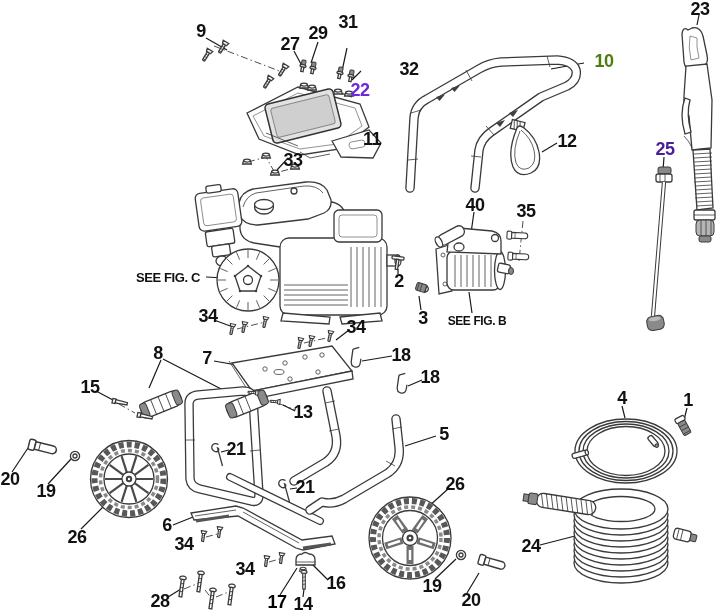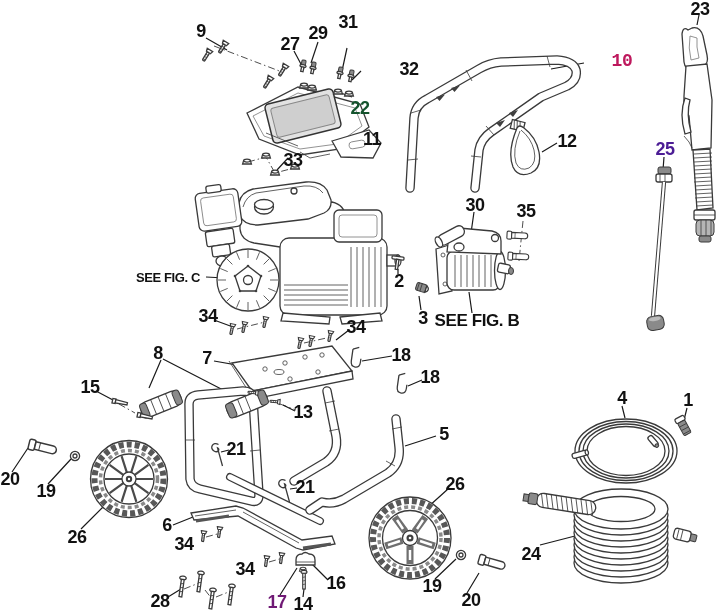--- a/index.html
+++ b/index.html
@@ -423,54 +423,54 @@
     </g>
   </g>
 </svg>
 
 <div class="labels-layer">
       <div class="plabel" style="left: 201px; top: 31px; color: rgb(17, 17, 17);">9</div>
       <div class="plabel" style="left: 290px; top: 44px; color: rgb(17, 17, 17);">27</div>
       <div class="plabel" style="left: 318px; top: 33px; color: rgb(17, 17, 17);">29</div>
       <div class="plabel" style="left: 348px; top: 22px; color: rgb(17, 17, 17);">31</div>
       <div class="plabel" style="left: 369px; top: 69px; color: rgb(17, 17, 17); margin-left: 40px;">32</div>
-      <div class="plabel" style="left: 360px; top: 108px; color: #14532d; text-align: center;">22</div>
-      <div class="plabel" style="left: 622px; top: 61px; color: #be185d; font-family: Liberation Mono, monospace;">10</div>
+      <div class="plabel" style="left: 360px; top: 90px; color: #6d28d9; text-align: center;">22</div>
+      <div class="plabel" style="left: 604px; top: 61px; color: #4d7c0f;">10</div>
       <div class="plabel" style="left: 567px; top: 141px; color: rgb(17, 17, 17);">12</div>
       <div class="plabel" style="left: 700px; top: 9px; color: rgb(17, 17, 17);">23</div>
       <div class="plabel" style="left: 665px; top: 149px; color: #4c1d95;">25</div>
       <div class="plabel" style="left: 372px; top: 139px; color: rgb(17, 17, 17); text-align: center;">11</div>
       <div class="plabel" style="left: 293px; top: 152px; color: rgb(17, 17, 17); margin-top: 8px;">33</div>
       <div class="plabel" style="left: 168px; top: 277px; color: rgb(17, 17, 17); font-size: 13px;">SEE FIG. C</div>
-      <div class="plabel" style="left: 475px; top: 205px; color: rgb(17, 17, 17);">30</div>
+      <div class="plabel" style="left: 475px; top: 205px; color: rgb(17, 17, 17);">40</div>
       <div class="plabel" style="left: 526px; top: 211px; color: rgb(17, 17, 17);">35</div>
       <div class="plabel" style="left: 399px; top: 281px; color: rgb(17, 17, 17);">2</div>
       <div class="plabel" style="left: 423px; top: 318px; color: rgb(17, 17, 17);">3</div>
-      <div class="plabel" style="left: 477px; top: 321px; color: rgb(17, 17, 17); font-size: 17px;">SEE FIG. B</div>
+      <div class="plabel" style="left: 477px; top: 321px; color: rgb(17, 17, 17); font-size: 12px;">SEE FIG. B</div>
       <div class="plabel" style="left: 208px; top: 316px; color: rgb(17, 17, 17);">34</div>
       <div class="plabel" style="left: 356px; top: 327px; color: rgb(17, 17, 17);">34</div>
       <div class="plabel" style="left: 158px; top: 353px; color: rgb(17, 17, 17);">8</div>
       <div class="plabel" style="left: 207px; top: 358px; color: rgb(17, 17, 17);">7</div>
       <div class="plabel" style="left: 401px; top: 355px; color: rgb(17, 17, 17);">18</div>
       <div class="plabel" style="left: 430px; top: 377px; color: rgb(17, 17, 17);">18</div>
       <div class="plabel" style="left: 90px; top: 387px; color: rgb(17, 17, 17);">15</div>
       <div class="plabel" style="left: 303px; top: 412px; color: rgb(17, 17, 17);">13</div>
       <div class="plabel" style="left: 444px; top: 434px; color: rgb(17, 17, 17);">5</div>
       <div class="plabel" style="left: 236px; top: 449px; color: rgb(17, 17, 17);">21</div>
       <div class="plabel" style="left: 305px; top: 487px; color: rgb(17, 17, 17);">21</div>
       <div class="plabel" style="left: 10px; top: 479px; color: rgb(17, 17, 17);">20</div>
       <div class="plabel" style="left: 46px; top: 491px; color: rgb(17, 17, 17);">19</div>
       <div class="plabel" style="left: 77px; top: 537px; color: rgb(17, 17, 17);">26</div>
       <div class="plabel" style="left: 167px; top: 525px; color: rgb(17, 17, 17);">6</div>
       <div class="plabel" style="left: 184px; top: 544px; color: rgb(17, 17, 17);">34</div>
       <div class="plabel" style="left: 245px; top: 569px; color: rgb(17, 17, 17);">34</div>
       <div class="plabel" style="left: 160px; top: 601px; color: rgb(17, 17, 17);">28</div>
-      <div class="plabel" style="left: 277px; top: 602px; color: #701a75;">17</div>
+      <div class="plabel" style="left: 277px; top: 602px; color: #000000;">17</div>
       <div class="plabel" style="left: 303px; top: 604px; color: rgb(17, 17, 17);">14</div>
       <div class="plabel" style="left: 336px; top: 583px; color: rgb(17, 17, 17);">16</div>
       <div class="plabel" style="left: 455px; top: 484px; color: rgb(17, 17, 17);">26</div>
       <div class="plabel" style="left: 432px; top: 586px; color: rgb(17, 17, 17);">19</div>
       <div class="plabel" style="left: 471px; top: 600px; color: rgb(17, 17, 17);">20</div>
-      <div class="plabel" style="left: 531px; top: 546px; color: rgb(17, 17, 17); margin-top: 8px;">24</div>
+      <div class="plabel" style="left: 531px; top: 546px; color: rgb(17, 17, 17);">24</div>
       <div class="plabel" style="left: 622px; top: 398px; color: rgb(17, 17, 17);">4</div>
       <div class="plabel" style="left: 688px; top: 400px; color: rgb(17, 17, 17);">1</div>
     </div>
 </div>
 
 </body></html>

